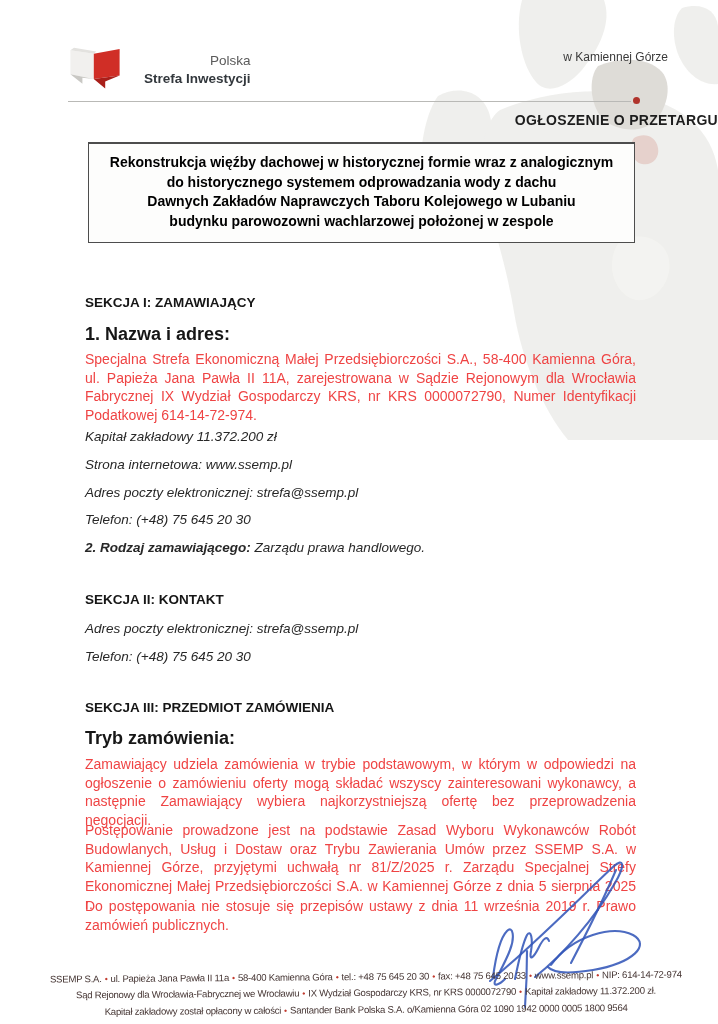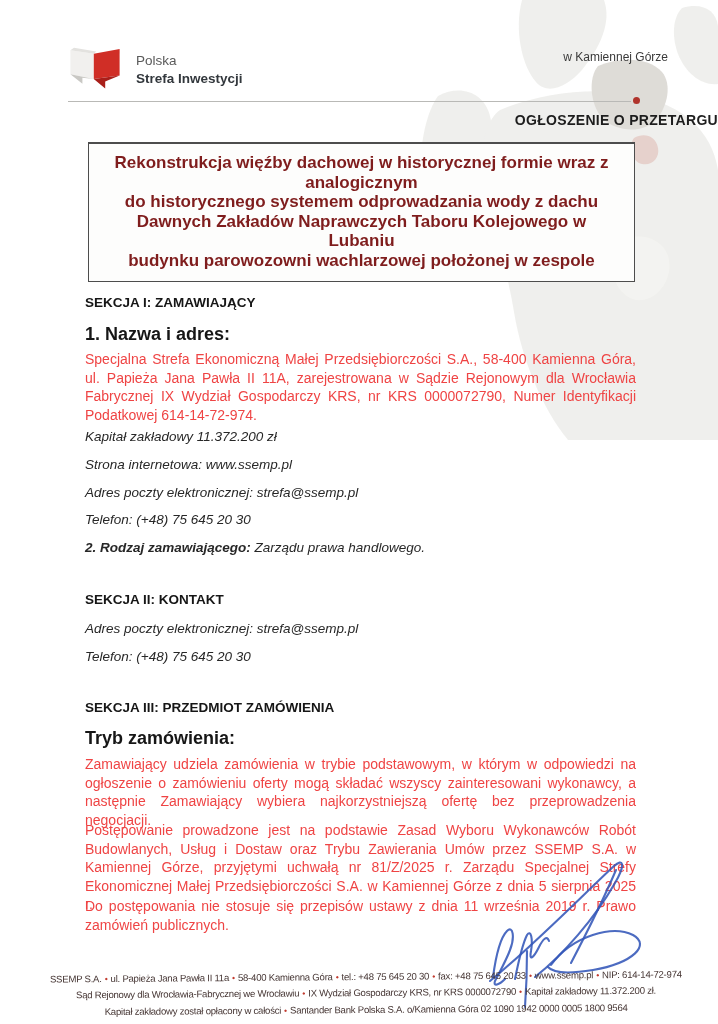--- a/index.html
+++ b/index.html
@@ -8,33 +8,33 @@
     position:relative; width:718px; height:1024px; overflow:hidden;
     background:#ffffff; color:#262626;
     font-family:"Liberation Sans","DejaVu Sans",sans-serif;
   }
   
   .map-wm { position:absolute; top:0; left:372px; width:346px; height:440px; opacity:.85; }
   
   .header { position:absolute; top:42px; left:68px; right:56px; height:60px; }
   .logo { position:absolute; left:0; top:2px; display:flex; align-items:center; }
   .logo-flag { width:54px; height:52px; }
-  .logo-text { margin-left:14px; line-height:18px; }
+  .logo-text { margin-left:22px; line-height:18px;text-align:right; }
   .logo-top { font-size:13.5px; color:#5a5a5a; }
   .logo-bottom { font-size:13.5px; font-weight:bold; color:#33383d; }
   .org { position:absolute; right:-6px; top:6px; text-align:right; font-size:12px; color:#3a3a3a; line-height:18px; }
   .divider { position:absolute; top:101px; left:68px; width:563px; height:1px; background:#b9b9b6; }
   .divider-dot { position:absolute; top:97px; left:633px; width:7px; height:7px; border-radius:50%; background:#b0342c; }
   
   .h-announce { position:absolute; top:112px; left:0; width:100%; text-align:right;
     font-size:14px; font-weight:bold; color:#1d1d1d; letter-spacing:.3px; }
   .title-box { position:absolute; top:142px; left:88px; width:547px; border:2px solid #4d4d4d;
     border-left-width:1px; border-right-width:1px; border-bottom-width:1px;
     padding:9px 20px 11px; text-align:center; background:#fdfdfc; }
-  .title-box div { font-size:17px; font-weight:bold; line-height:19.5px; color:#7f1d1d; }
+  .title-box div { font-size:14px; font-weight:bold; line-height:19.5px; color:#000000; }
   .body-text { font-size:13.5px; color:#272727; }
   .date-line { position:absolute; top:241px; left:85px; }
   .sec-head { position:absolute; left:85px; font-size:13.5px; font-weight:bold; color:#161616; }
   .sub-head { position:absolute; left:85px; font-size:18px; font-weight:bold; color:#161616; }
   .para { position:absolute; left:85px; width:551px; font-size:14px; line-height:18.5px;
     text-align:justify; color:#ef4444; }
   .line { position:absolute; left:85px; font-size:13.5px; color:#272727;font-style:italic; }
   .bold { font-weight:bold; }
   
   .signature { position:absolute; left:462px; top:853px; width:205px; height:166px; }

